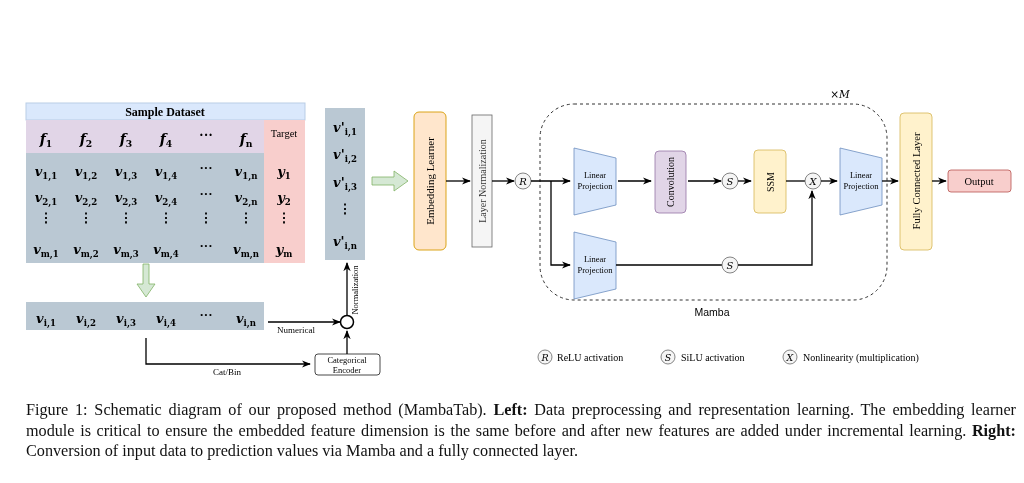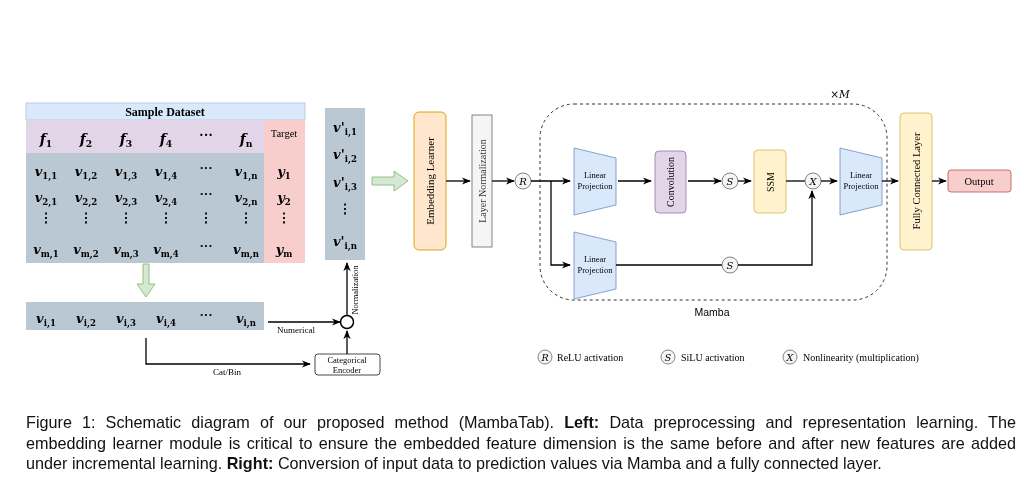--- a/index.html
+++ b/index.html
@@ -1,22 +1,22 @@
 <!DOCTYPE html>
 <html><head>
 <meta charset="utf-8">
 <style>
   html, body { margin:0; padding:0; background:#ffffff; }
   body { width:1024px; height:483px; position:relative; overflow:hidden;
          font-family: "Liberation Serif", "DejaVu Serif", serif; color:#222; }
   svg { position:absolute; left:0; top:0; }
   .math { font-family: "DejaVu Serif", "Liberation Serif", serif; font-style: italic; }
   .caption { position:absolute; left:26px; top:400px; width:990px;
-             font-family: Liberation Sans, sans-serif;
-             font-size:16.2px; line-height:20.5px; color:#111; text-align:justify;margin-top:12px; }
+             font-family: Liberation Serif, serif;
+             font-size:16.2px; line-height:20.5px; color:#111; text-align:justify; }
   .caption b { font-weight:bold; }
 </style>
 </head>
 <body>
 
 <svg width="1024" height="483" viewBox="0 0 1024 483">
   <defs>
     <marker id="ah" viewBox="0 0 10 10" refX="9" refY="5" markerWidth="7" markerHeight="7" orient="auto-start-reverse">
       <path d="M0,1 L10,5 L0,9 L3,5 z" fill="#000"></path>
     </marker>

